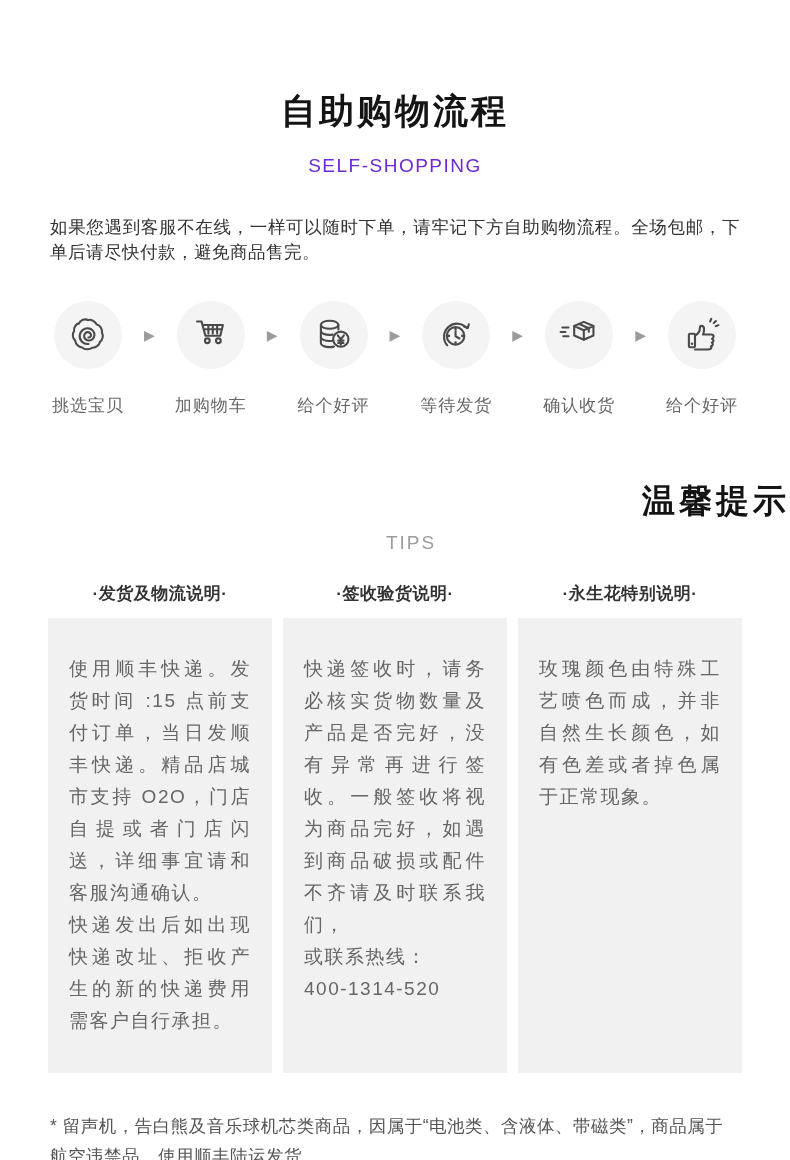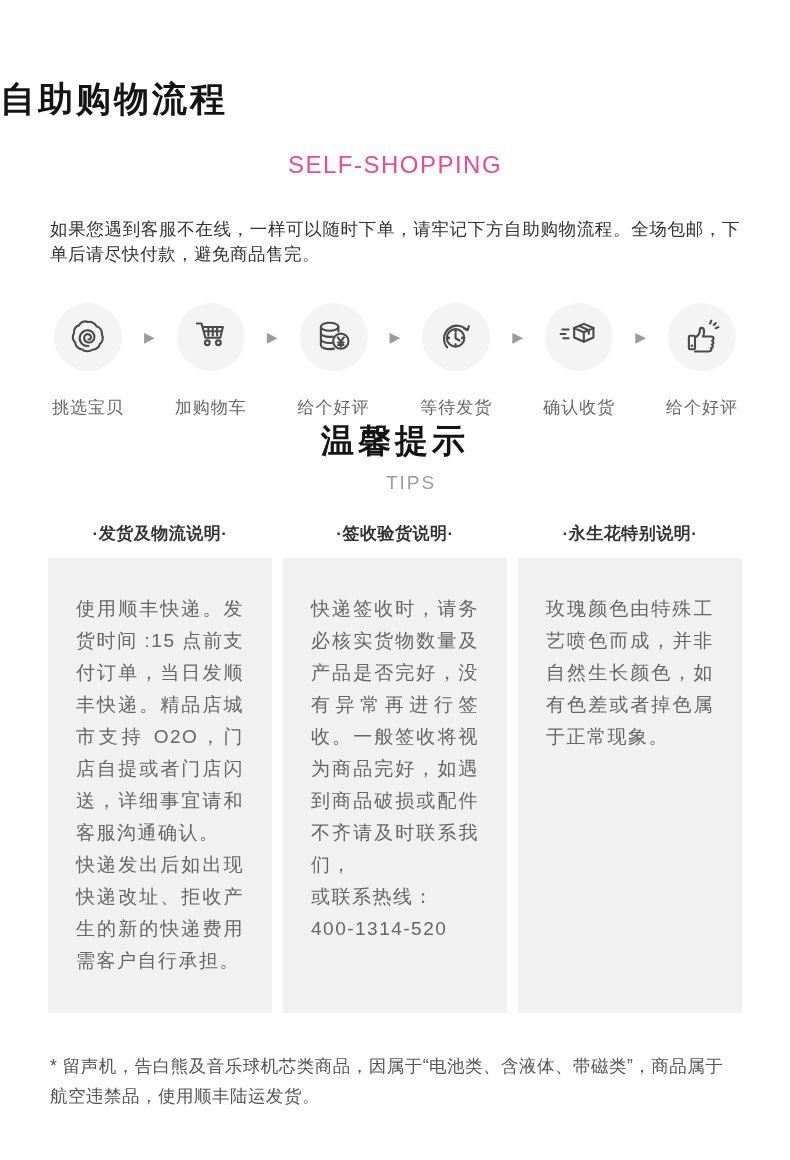--- a/index.html
+++ b/index.html
@@ -5,26 +5,26 @@
   html,body{margin:0;padding:0;}
   body{
     width:790px;height:1160px;background:#ffffff;overflow:hidden;
     font-family:"Liberation Sans", sans-serif;
     -webkit-font-smoothing:antialiased;
   }
   .page{width:790px;height:1160px;background:#fff;}
 
   
   .process-title{
-    padding-top:56px;
-    font-size:35px;font-weight:700;color:#141414;letter-spacing:3px;margin-top:20px;
+    padding-top:88px;text-align:center;
+    font-size:35px;font-weight:700;color:#141414;letter-spacing:3px;
   }
   .process-subtitle{
-    margin-top:28px;text-align:center;
-    font-size:24px;color:#ec4899;letter-spacing:1.5px;
+    margin-top:20px;text-align:center;
+    font-size:19px;color:#6d28d9;letter-spacing:1.5px;
   }
   .intro{
     margin:38px 50px 0;
     font-size:17.5px;line-height:25px;color:#333;
     text-align:justify;letter-spacing:0.5px;
   }
 
   .steps{
     margin:36px 48px 0;
     display:flex;justify-content:space-between;align-items:flex-start;
@@ -38,38 +38,38 @@
     stroke-width:2.4;stroke-linecap:round;stroke-linejoin:round;}
   .step-label{
     margin-top:25px;font-size:17px;color:#666;letter-spacing:1px;white-space:nowrap;
   }
   .step-arrow{
     margin-top:27px;color:#9b9b9b;font-size:14px;line-height:14px;user-select:none;
   }
 
   
   .tips-title{
-    text-align:center;
+    margin-top:62px;text-align:right;
     font-size:33px;font-weight:700;color:#141414;letter-spacing:4px;
   }
   .tips-subtitle{
     margin-top:8px;text-align:center;
     font-size:19px;color:#9c9c9c;letter-spacing:2px;padding-left:32px;
   }
   .tips-grid{
     margin:28px 48px 0;display:flex;gap:11px;
   }
   .tips-col{flex:1;display:flex;flex-direction:column;min-width:0;}
   .tips-col-header{
     text-align:center;font-size:17px;font-weight:700;color:#333;
     letter-spacing:0.5px;white-space:nowrap;
   }
   .tips-box{
     margin-top:13px;height:455px;box-sizing:border-box;
-    background:#f1f1f1;padding:35px 28px 0;
+    background:#f1f1f1;padding:35px 21px 0;
     font-size:19px;line-height:32px;color:#666;
     text-align:justify;letter-spacing:1.5px;
   }
   .tips-box p{margin:0;}
 
   
   .footnote{
     margin:38px 50px 0;
     font-size:17.5px;line-height:30px;color:#555;letter-spacing:0.5px;
     text-align:left;

